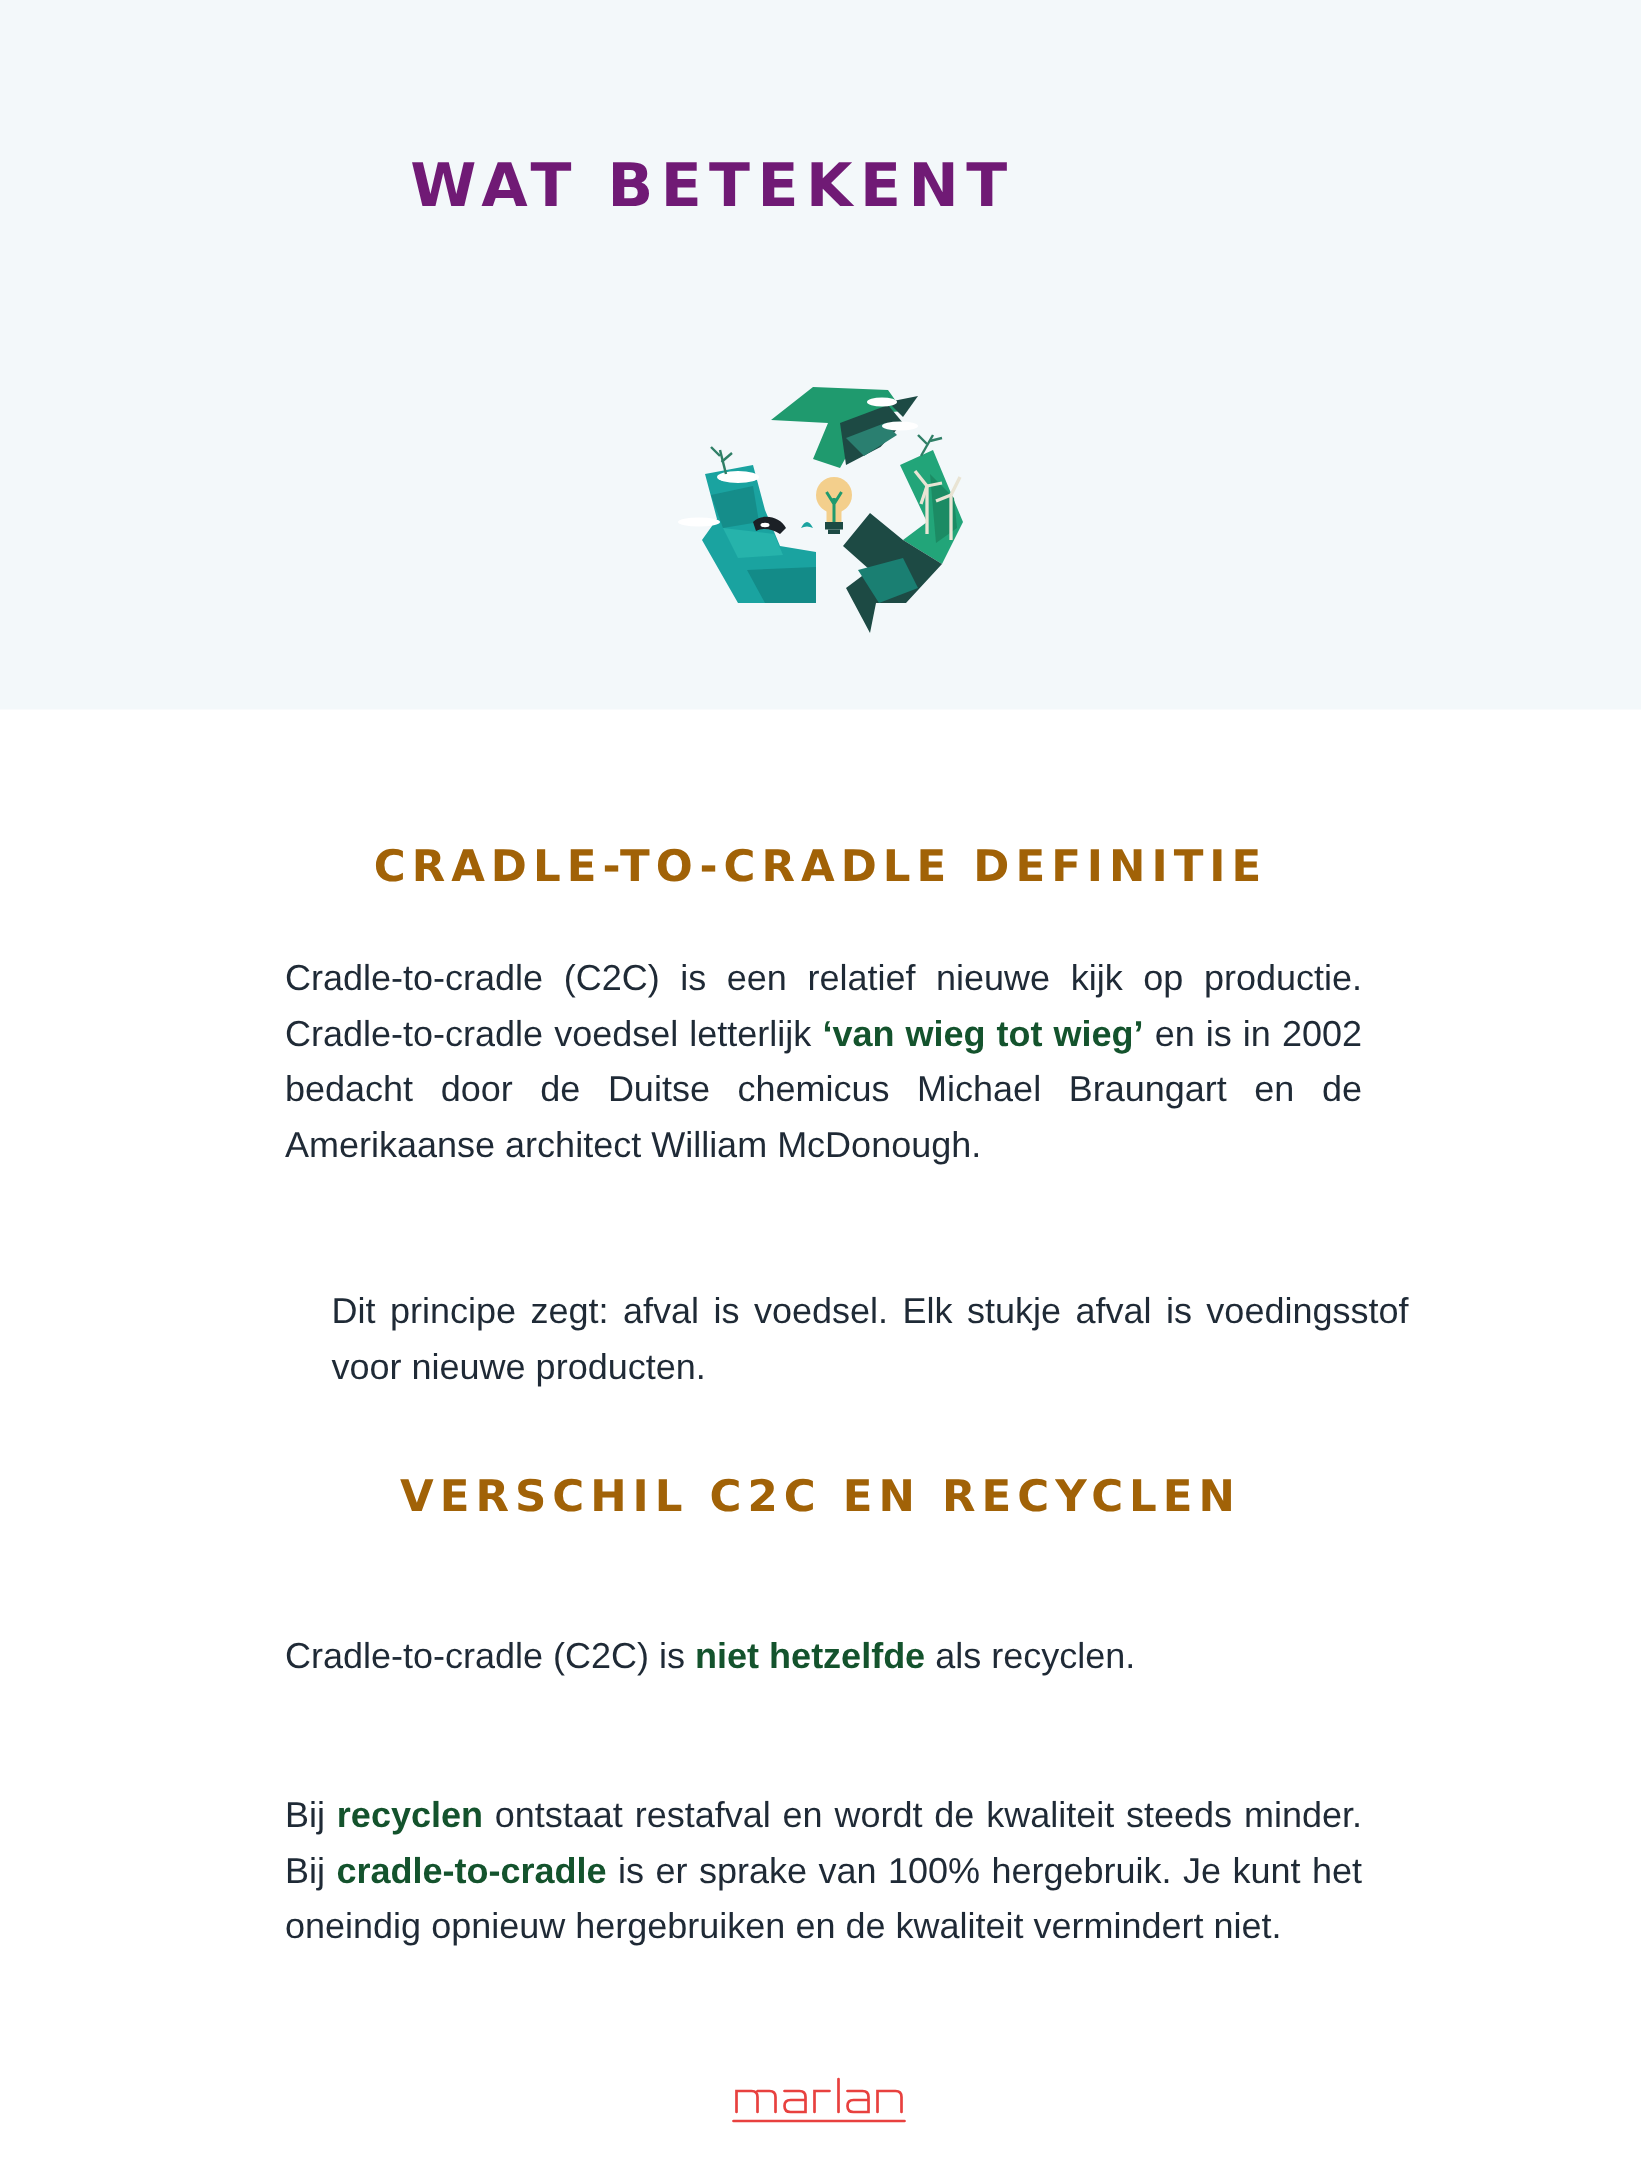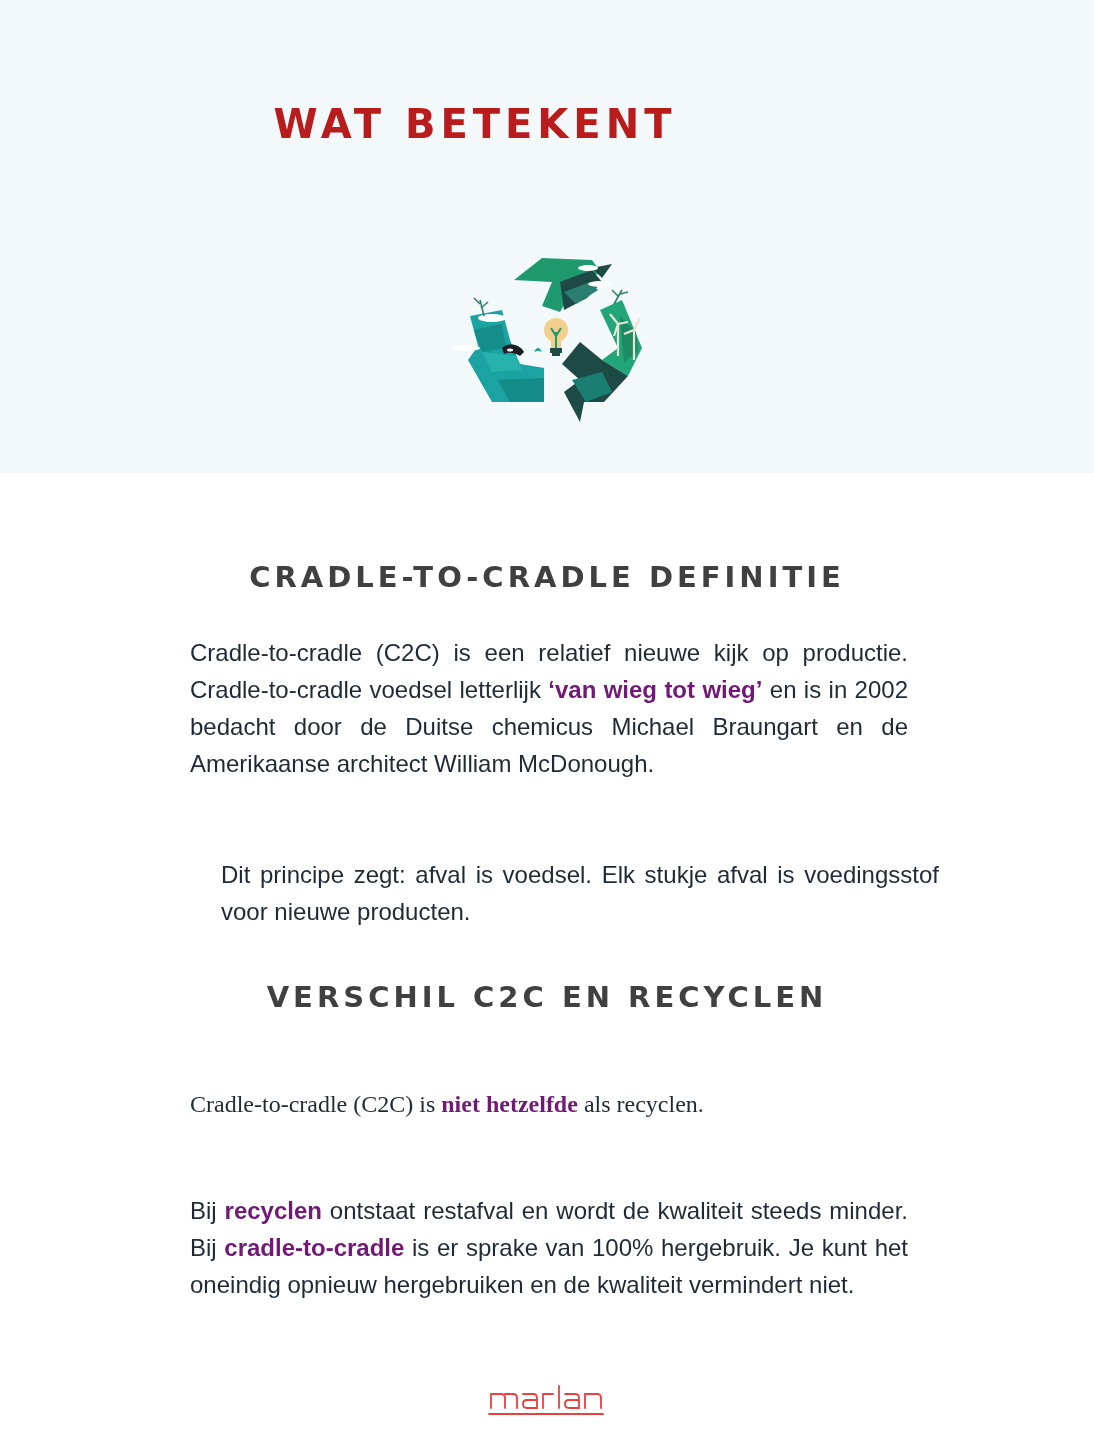--- a/index.html
+++ b/index.html
@@ -10,42 +10,42 @@
     }
     .hero {
       position: absolute; left: 0; top: 0; width: 1094px; height: 473px;
       background: #f3f8fa;
     }
     .hero-title {
       position: absolute; top: 96px; left: 0; width: 950px;
       text-align: center; margin: 0;
       font-family: "DejaVu Sans", sans-serif; font-weight: bold;
       font-size: 40px; line-height: 56px; letter-spacing: 5px;
-      color: #b91c1c;
+      color: #701a75;
     }
     .hero-title span { display: block; }
     .logo-illustration {
       position: absolute; left: 452px; top: 252px; width: 196px; height: 170px;
     }
     .section-heading {
       position: absolute; left: 0; width: 1094px; text-align: center; margin: 0;
       font-family: "DejaVu Sans", sans-serif; font-weight: bold;
-      font-size: 29px; letter-spacing: 4px; color: #404040;
+      font-size: 29px; letter-spacing: 4px; color: #a16207;
     }
     .h-def { top: 560px; }
     .h-diff { top: 980px; }
     .para {
       position: absolute; left: 190px; width: 718px; margin: 0;
       font-family: "Liberation Sans", sans-serif; font-size: 24px;
       line-height: 37px; text-align: justify; color: #1f2a36;
     }
-    .para b { font-weight: bold; color: #701a75; }
+    .para b { font-weight: bold; color: #14532d; }
     .p1 { top: 634px; }
     .p2 { top: 856px; margin-left: 31px; }
-    .p3 { top: 1086px; font-family: Liberation Serif, serif; }
+    .p3 { top: 1086px; }
     .p4 { top: 1192px; }
     .brand {
       position: absolute; left: 0; top: 1380px; width: 1094px; text-align: center;
     }
     .brand svg { display: inline-block; }
   </style>
 </head>
 <body>
 
 <div class="hero">

